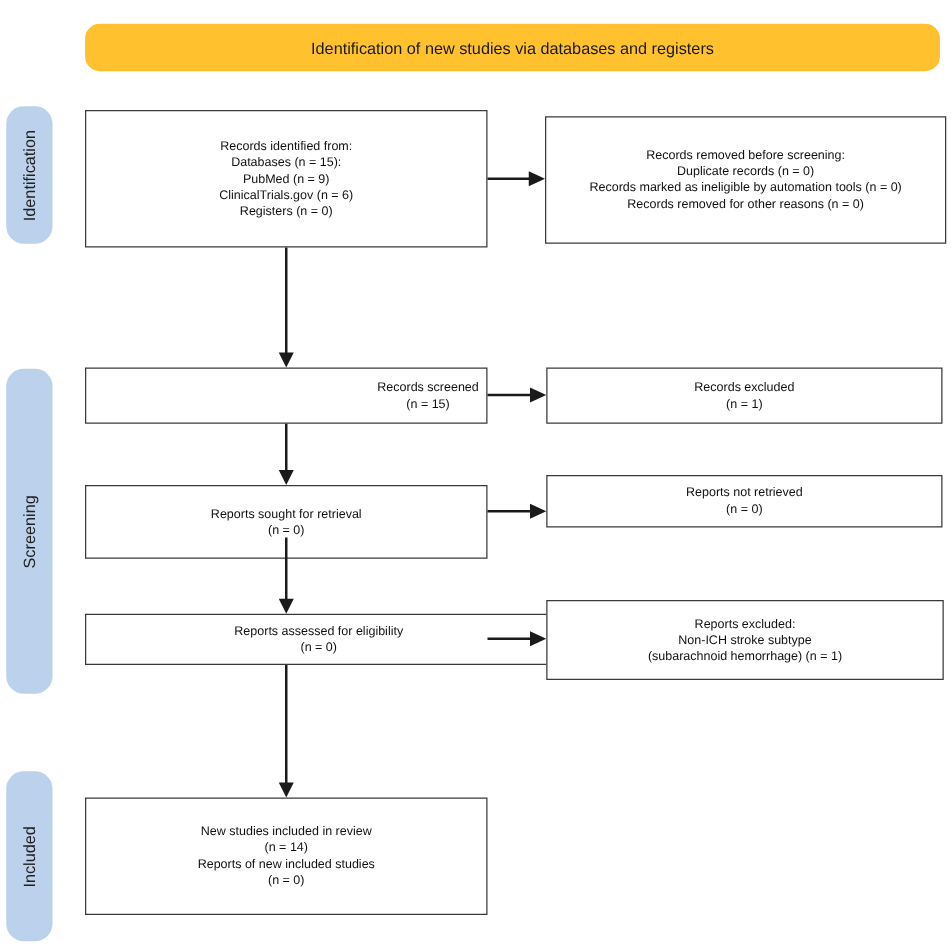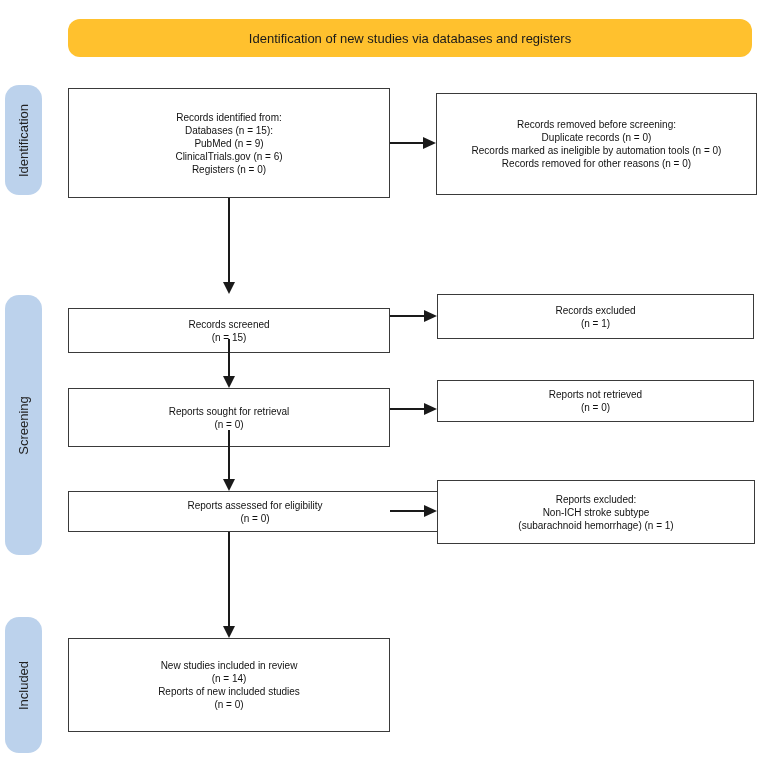--- a/index.html
+++ b/index.html
@@ -51,21 +51,21 @@
     border: 1.5px solid #3a3a3a;
     box-sizing: border-box;
     display: flex; align-items: center; justify-content: center;
     text-align: center;
     font-size: 10px; line-height: 1.3; color: #111111;
     padding: 2px 6px;
   }
   .box .txt { white-space: pre-line; }
   #box-records-identified  { left: 68px;  top: 88px;  width: 322px; height: 110px; }
   #box-records-removed     { left: 436px; top: 93px;  width: 321px; height: 102px; }
-  #box-records-screened    { left: 68px;  top: 308px; width: 322px; height: 45px; }
+  #box-records-screened    { left: 68px;  top: 294px; width: 322px; height: 45px; justify-content: flex-end; }
   #box-records-excluded    { left: 437px; top: 294px; width: 317px; height: 45px; }
   #box-reports-sought      { left: 68px;  top: 388px; width: 322px; height: 59px; }
   #box-reports-not-retrieved{ left: 437px; top: 380px; width: 317px; height: 42px; }
   #box-reports-assessed    { left: 68px;  top: 491px; width: 374px; height: 41px; }
   #box-reports-excluded    { left: 437px; top: 480px; width: 318px; height: 64px; }
   #box-studies-included    { left: 68px;  top: 638px; width: 322px; height: 94px; }
   
   #arrows {
     position: absolute;
     left: 0; top: 0;

